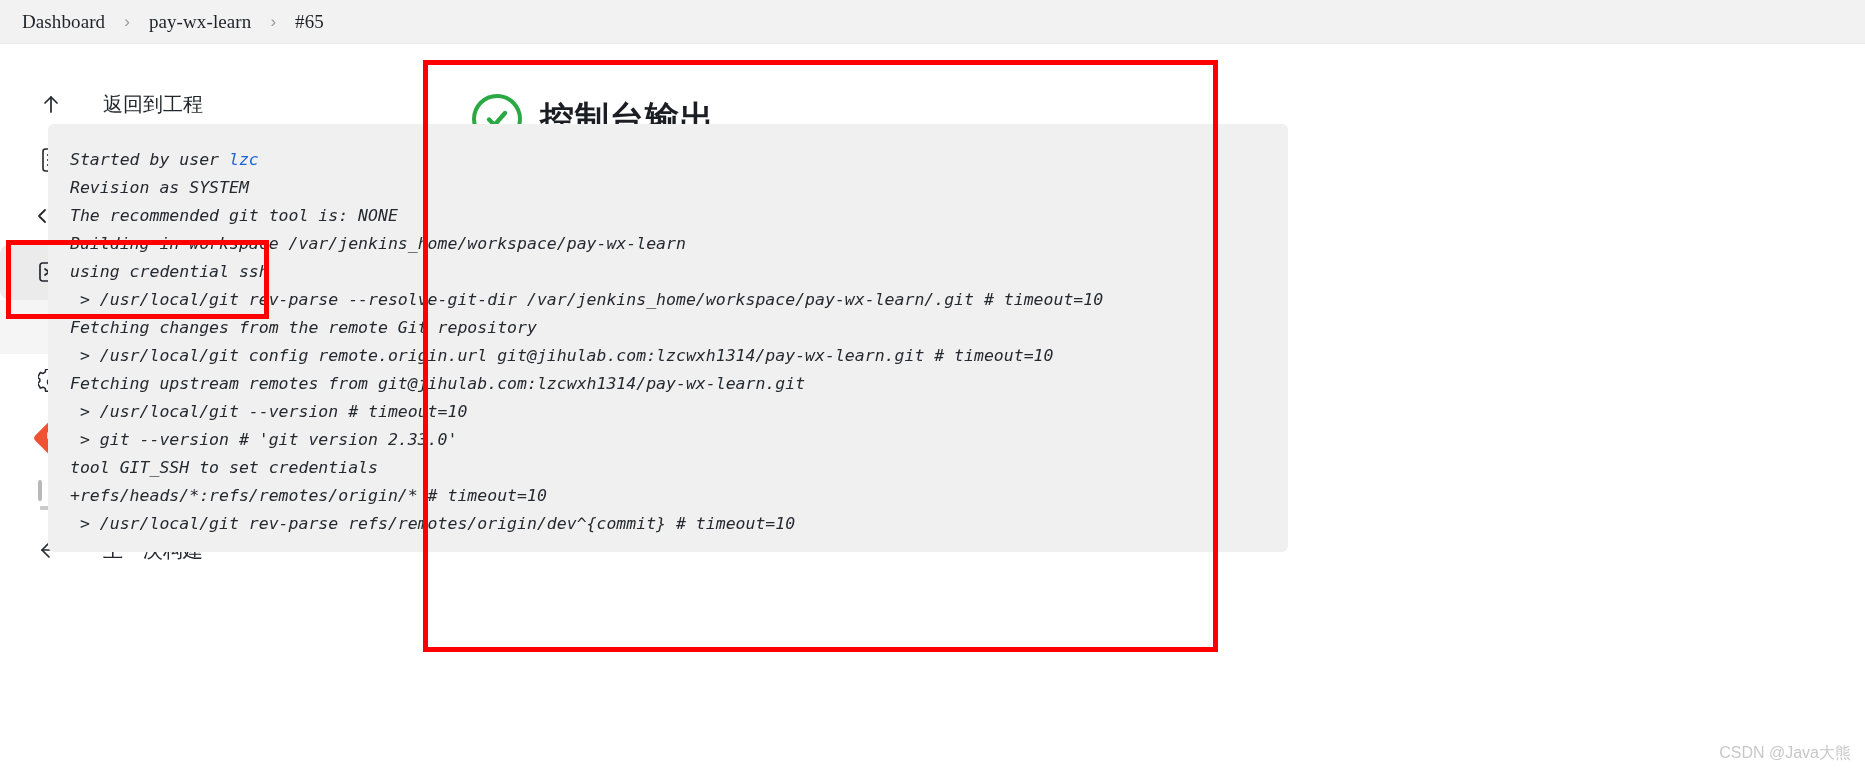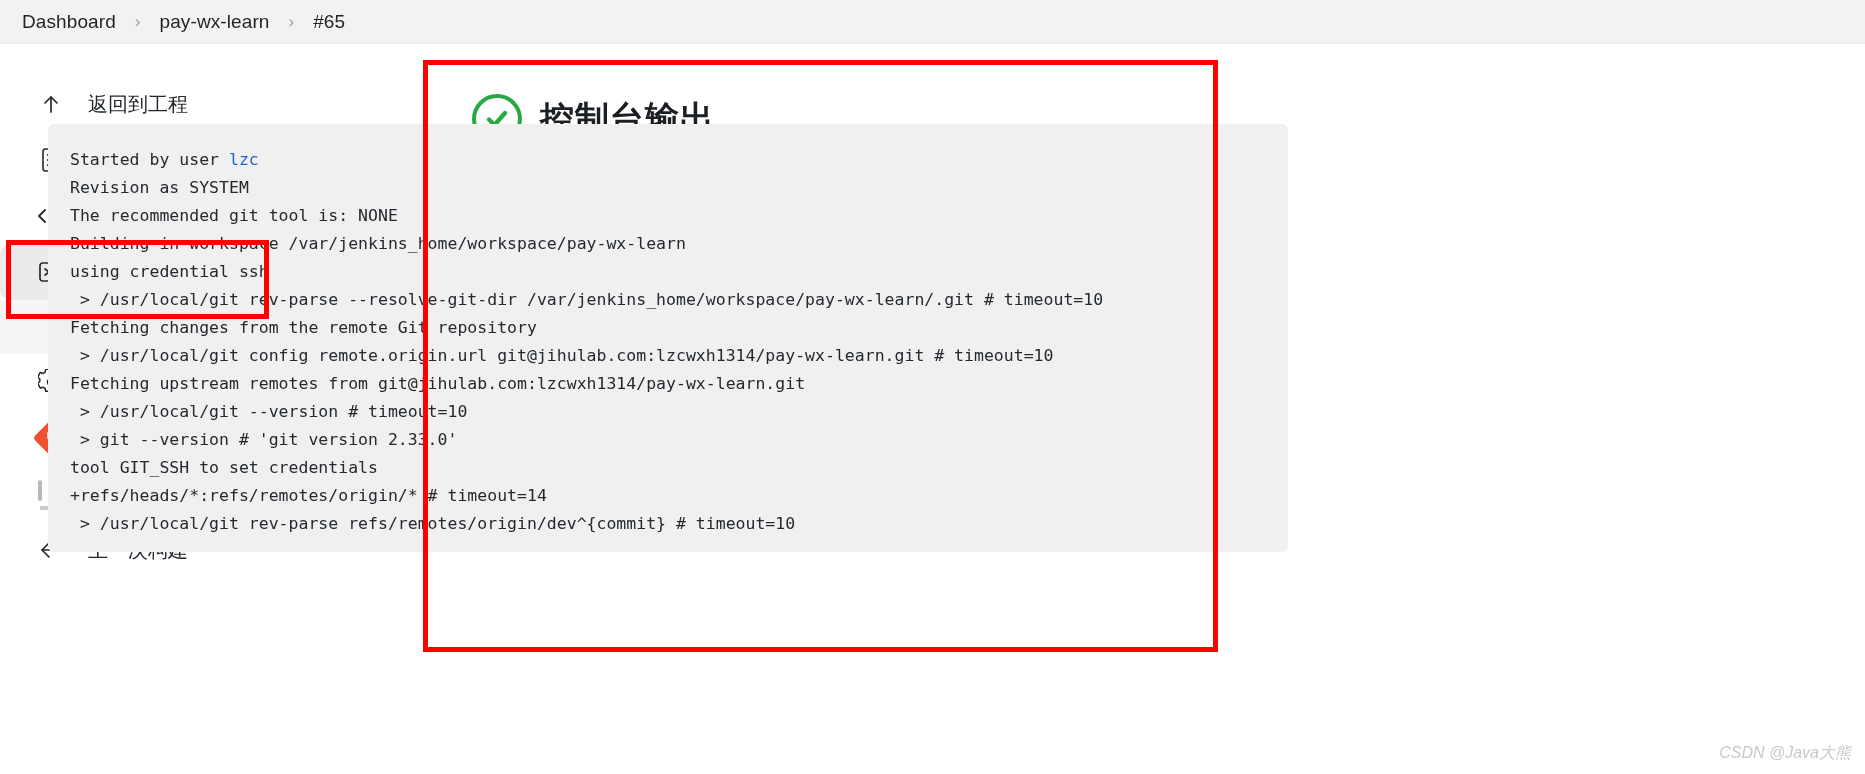--- a/index.html
+++ b/index.html
@@ -15,40 +15,41 @@
   .breadcrumb-bar {
     position: absolute; top: 0; left: 0;
     width: 1865px; height: 44px;
     background: #f2f2f2;
     display: flex; align-items: center;
     padding-left: 22px;
     border-bottom: 1px solid #eceaea;
   }
   .crumb {
     font-size: 19px; color: #1f2328; letter-spacing: .1px;
-    font-family: Liberation Sans, sans-serif;
+    font-family: Liberation Serif, serif;
   }
   .crumb-sep {
     font-size: 17px; color: #9a9a9a;
     margin: 0 19px; font-weight: 300;
   }
 
   
   .sidebar {
     position: absolute; top: 60px; left: 0;
     width: 430px;
     padding-top: 16px;
   }
   .nav-item {
     position: relative;
     display: flex; align-items: center;
     height: 56px;
     padding-left: 36px;
     border-radius: 10px;
     margin-right: 10px;
+    gap: 15px;
   }
   .nav-item.active { background: #ebebeb; }
   .nav-item.sub { padding-left: 62px; background: #f5f5f5; height: 54px; border-radius: 0; margin-right: 10px;}
   .nav-icon {
     width: 30px; height: 30px;
     display: flex; align-items: center; justify-content: center;
     margin-right: 22px; flex: none;
   }
   .nav-label {
     font-size: 20px; color: #22272e;
@@ -103,20 +104,21 @@
     font-size: 34px; font-weight: bold; color: #1b1f23;
     letter-spacing: 1px;
   }
 
   .log-box {
     position: absolute; top: 124px; left: 48px;
     width: 1240px;
     background: #f0f0f0;
     border-radius: 6px;
     padding: 22px 0 14px 22px;
+    font-style: italic;
   }
   .log-line {
     font-family: "DejaVu Sans Mono", "Liberation Mono", monospace;
     font-size: 16.5px;
     line-height: 28px;
     color: #24292f;
     white-space: pre;
   }
   .log-line .lnk { color: #1b63d6; }
 
@@ -127,21 +129,20 @@
     pointer-events: none;
   }
   #redbox-sidebar { left: 6px; top: 240px; width: 263px; height: 79px; }
   #redbox-console { left: 423px; top: 60px; width: 795px; height: 592px; }
 
   
   .watermark {
     position: absolute; right: 14px; bottom: 10px;
     font-size: 16px; color: #c8c8c8;
     font-family: "Liberation Sans", sans-serif;
-    font-style: italic;
   }
 </style>
 </head>
 <body>
 
 <div id="app">
 
   <div class="breadcrumb-bar">
     <span class="crumb">Dashboard</span>
     <span class="crumb-sep">›</span>
@@ -261,21 +262,21 @@
     <div class="log-line">The recommended git tool is: NONE</div>
     <div class="log-line">Building in workspace /var/jenkins_home/workspace/pay-wx-learn</div>
     <div class="log-line">using credential ssh</div>
     <div class="log-line"> &gt; /usr/local/git rev-parse --resolve-git-dir /var/jenkins_home/workspace/pay-wx-learn/.git # timeout=10</div>
     <div class="log-line">Fetching changes from the remote Git repository</div>
     <div class="log-line"> &gt; /usr/local/git config remote.origin.url git@jihulab.com:lzcwxh1314/pay-wx-learn.git # timeout=10</div>
     <div class="log-line">Fetching upstream remotes from git@jihulab.com:lzcwxh1314/pay-wx-learn.git</div>
     <div class="log-line"> &gt; /usr/local/git --version # timeout=10</div>
     <div class="log-line"> &gt; git --version # 'git version 2.33.0'</div>
     <div class="log-line">tool GIT_SSH to set credentials</div>
-    <div class="log-line">+refs/heads/*:refs/remotes/origin/* # timeout=14</div>
+    <div class="log-line">+refs/heads/*:refs/remotes/origin/* # timeout=10</div>
     <div class="log-line"> &gt; /usr/local/git rev-parse refs/remotes/origin/dev^{commit} # timeout=10</div>
   </div>
 
   <div class="redbox" id="redbox-sidebar"></div>
   <div class="redbox" id="redbox-console"></div>
 
   <div class="watermark">CSDN @Java大熊</div>
 
 </div>
 

